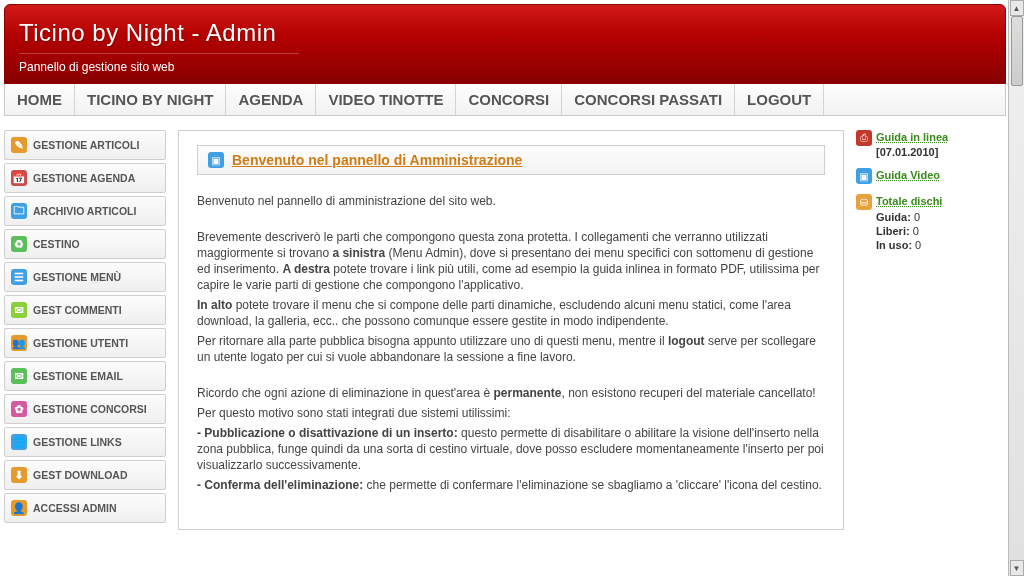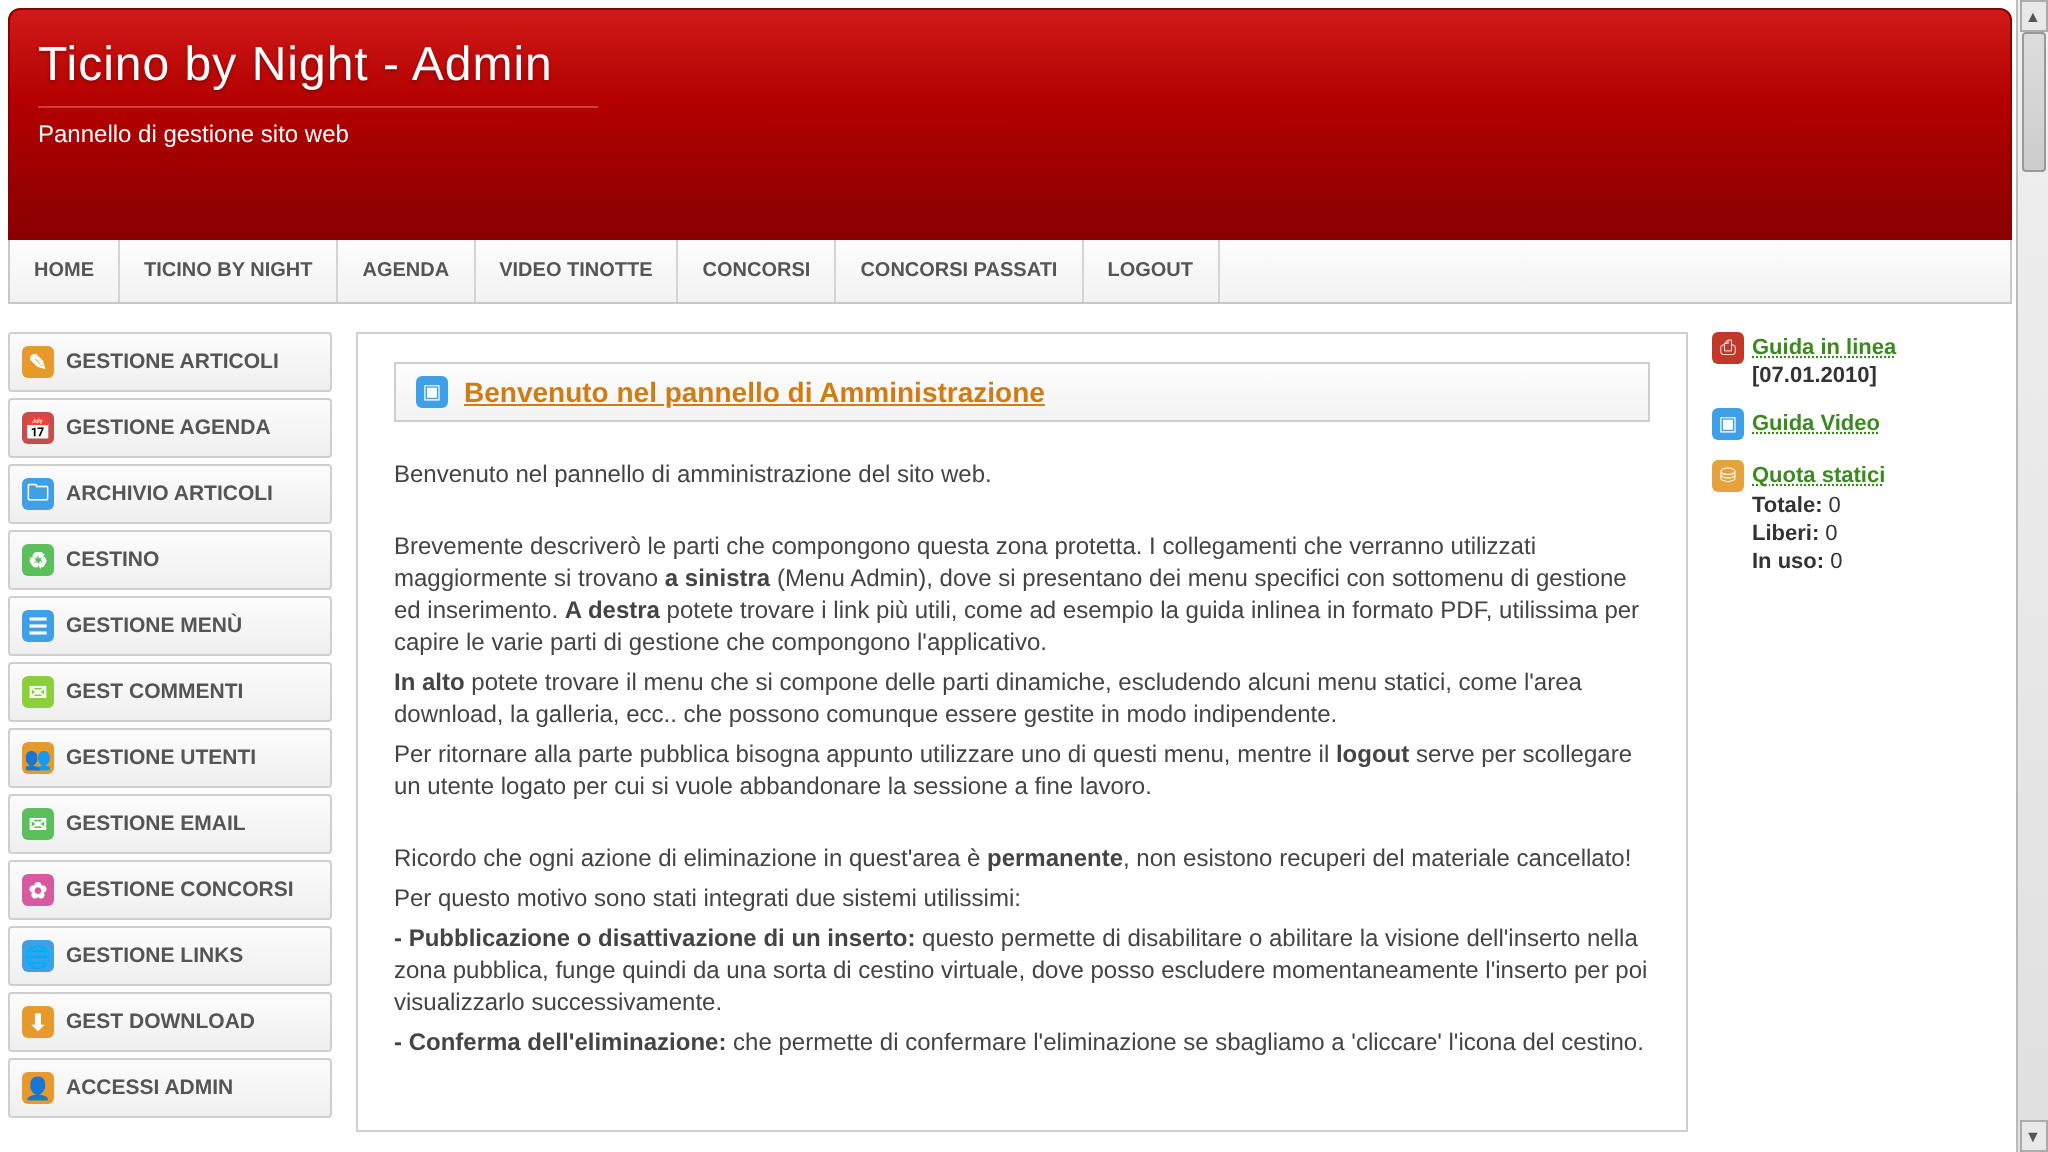--- a/index.html
+++ b/index.html
@@ -3,26 +3,26 @@
 <meta charset="utf-8">
 <style>
 * { box-sizing: border-box; margin: 0; padding: 0; }
 body { font-family: Arial, Helvetica, sans-serif; font-size: 11px; background: #fff; color: #333; }
 .viewport { width: 1024px; height: 576px; position: relative; overflow: hidden; background:#fff;}
 .scrollbar { position: absolute; right: 0; top: 0; width: 16px; height: 100%; background: linear-gradient(#f0f0f0,#e0e0e0); border-left:1px solid #bbb; display:flex; flex-direction:column; align-items:center;}
 .scrollbar .arrow { width:14px; height:16px; background:#e8e8e8; border:1px solid #aaa; font-size:8px; display:flex; align-items:center; justify-content:center; color:#555;}
 .scrollbar .thumb { width:12px; height:70px; margin-top:0; background:linear-gradient(#ddd,#ccc); border:1px solid #999; border-radius:2px;}
 .scrollbar .track { flex:1; }
 
-.header { height: 116px; background: linear-gradient(#d11a1a 0%, #b40000 40%, #880000 100%); border: 1px solid #8a0000; border-radius: 6px 6px 0 0; margin:4px 18px 0 4px; position:relative; padding: 14px 0 0 14px; color:#fff; }
+.header { height: 80px; background: linear-gradient(#d11a1a 0%, #b40000 40%, #880000 100%); border: 1px solid #8a0000; border-radius: 6px 6px 0 0; margin:4px 18px 0 4px; position:relative; padding: 14px 0 0 14px; color:#fff; }
 .header h1 { font-size: 24px; font-weight: normal; letter-spacing: .5px; text-shadow: 0 1px 2px rgba(0,0,0,.3); }
 .header .sub { font-size: 12px; margin-top: 6px; border-top:1px solid rgba(255,255,255,.25); padding-top:6px; width: 280px;}
 
 .topnav { height: 32px; background: linear-gradient(#fdfdfd,#f2f2f2); border:1px solid #c9c9c9; border-top:none; margin:0 18px 0 4px; display:flex; align-items:stretch;}
-.topnav a { display:flex; align-items:center; padding: 0 12px; font-size:10px; font-weight:bold; color:#555; text-decoration:none; border-right:1px solid #d4d4d4; }
+.topnav a { display:flex; align-items:center; padding: 0 12px; font-size:15px; font-weight:bold; color:#555; text-decoration:none; border-right:1px solid #d4d4d4; }
 
 .layout { display:flex; margin: 14px 18px 0 4px; gap: 12px; }
 .side { width: 162px; }
 .side .item { height: 30px; border:1px solid #cfcfcf; margin-bottom:3px; background: linear-gradient(#fcfcfc,#efefef); display:flex; align-items:center; padding-left:6px; font-size:10.5px; font-weight:bold; color:#555; border-radius:2px; gap:6px;}
 .side .item .ico { width:16px; height:16px; display:inline-flex; align-items:center; justify-content:center; border-radius:3px; font-size:11px; color:#fff;}
 
 .main { flex:1; }
 .panel { border:1px solid #cfcfcf; padding:14px 18px; background:#fff; min-height: 400px;}
 .welcome-bar { border:1px solid #cfcfcf; background: linear-gradient(#fdfdfd,#f3f3f3); padding:6px 10px; display:flex; align-items:center; gap:8px; margin-bottom:18px;}
 .welcome-bar .t { color:#d07c14; font-weight:bold; font-size:14px;text-decoration:underline; }
@@ -132,23 +132,23 @@
 
     <div class="right">
       <div class="r-item green">
         <span class="ico" style="background:#c0392b">⎙</span><span class="lbl">Guida in linea</span>
         <div class="meta"><b>[07.01.2010]</b></div>
       </div>
       <div class="r-item green">
         <span class="ico" style="background:#3fa0e6">▣</span><span class="lbl">Guida Video</span>
       </div>
       <div class="r-item green">
-        <span class="ico" style="background:#e6a23c">⛁</span><span class="lbl">Quota statici</span>
+        <span class="ico" style="background:#e6a23c">⛁</span><span class="lbl">Totale dischi</span>
         <div class="stats">
-          <div><b>Totale:</b><span> 0</span></div>
+          <div><b>Guida:</b><span> 0</span></div>
           <div><b>Liberi:</b><span> 0</span></div>
           <div><b>In uso:</b><span> 0</span></div>
         </div>
       </div>
     </div>
   </div>
 
   <div class="scrollbar">
     <div class="arrow">▲</div>
     <div class="thumb"></div>

